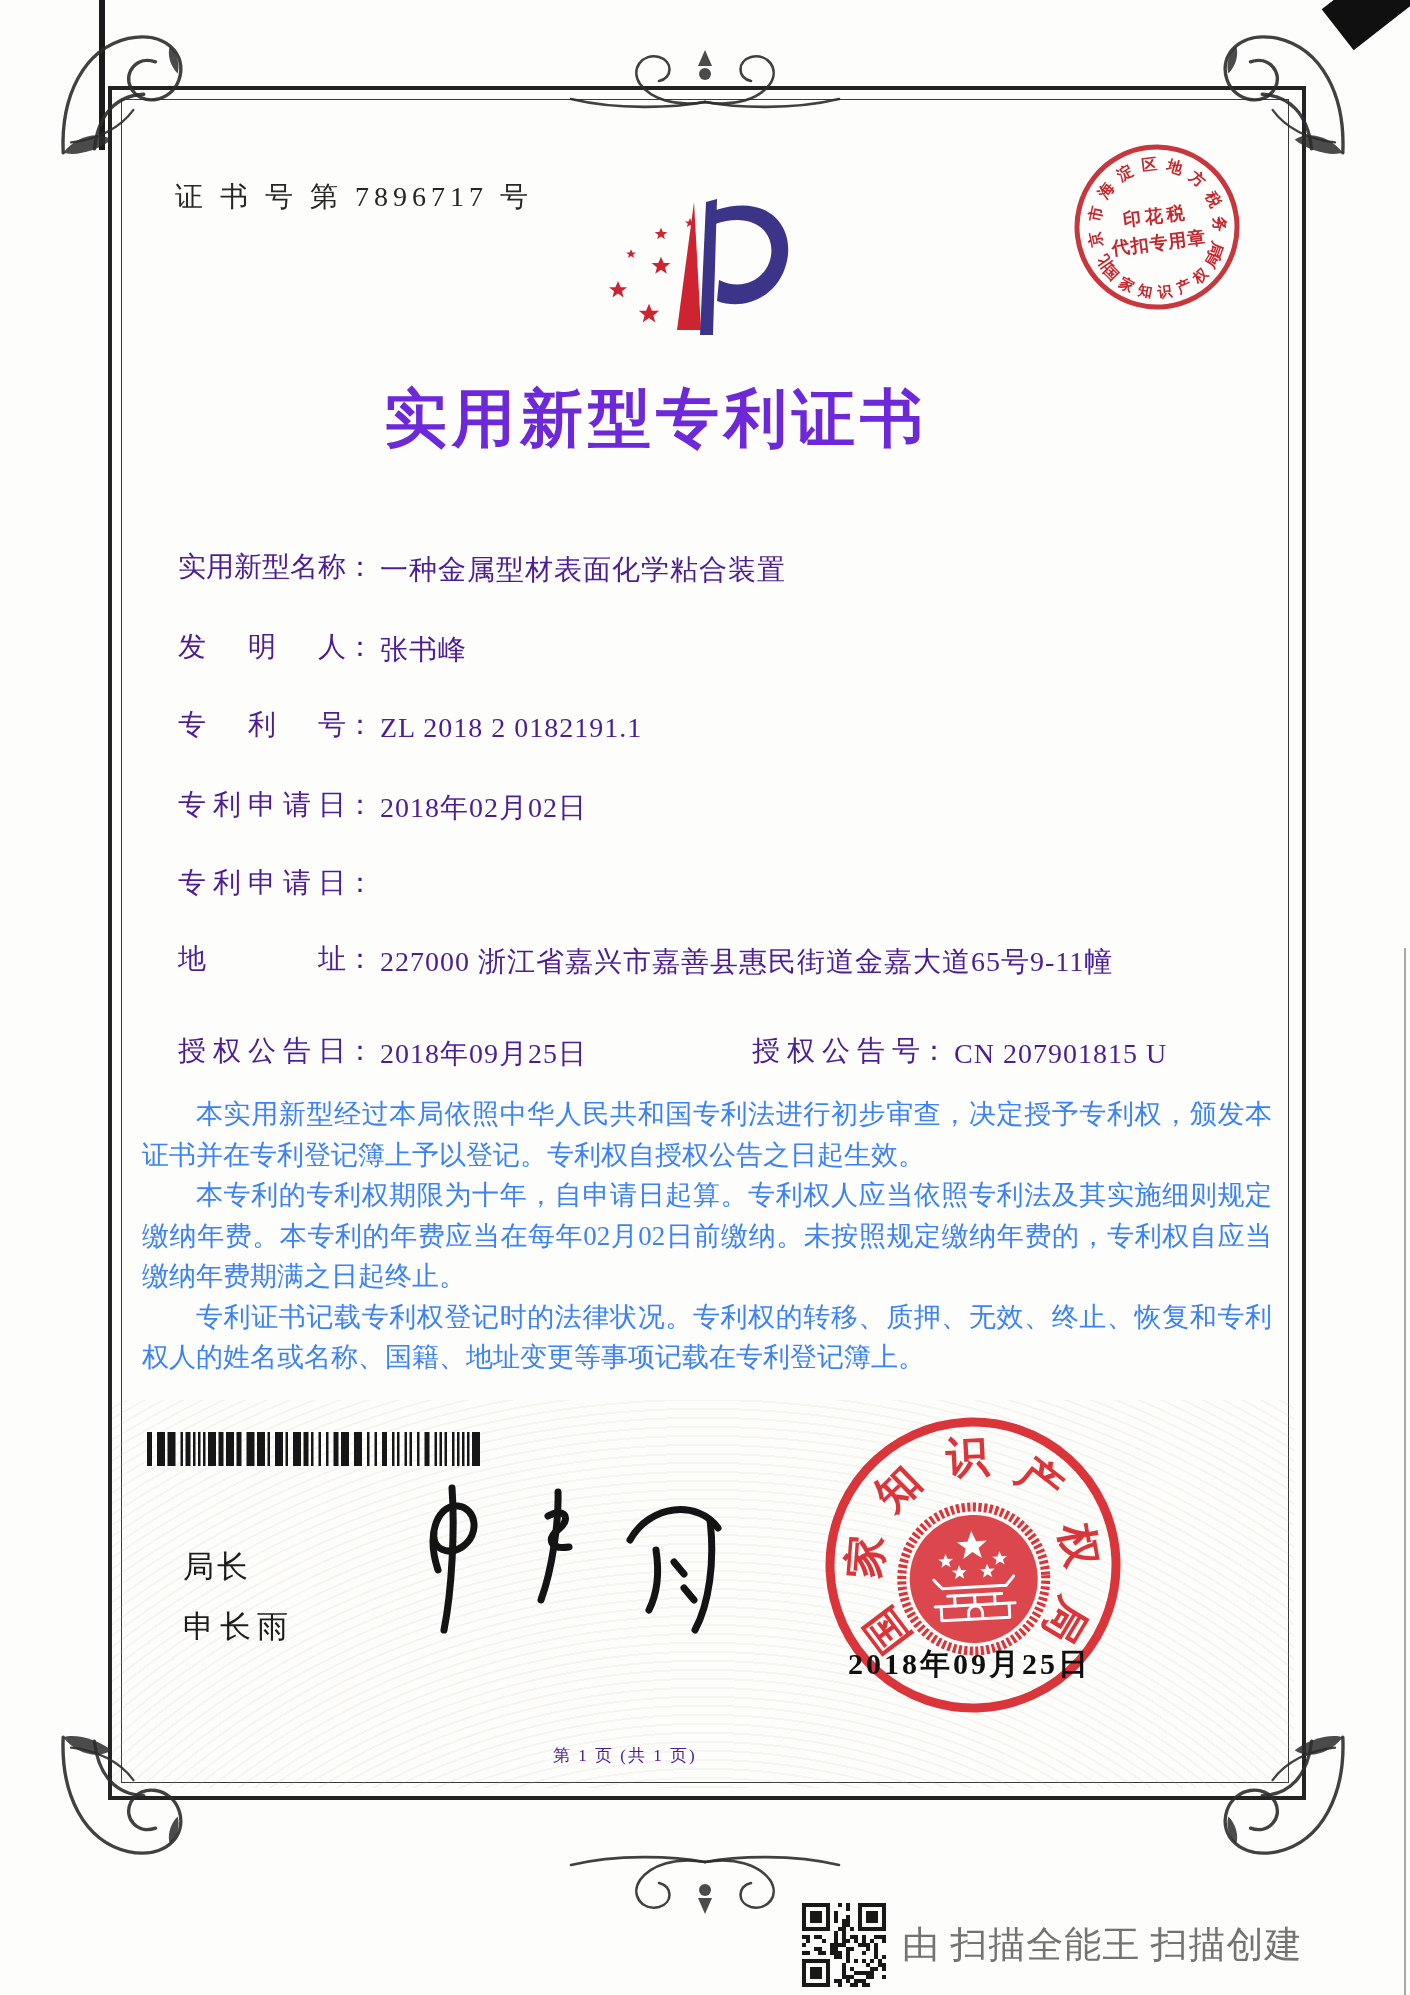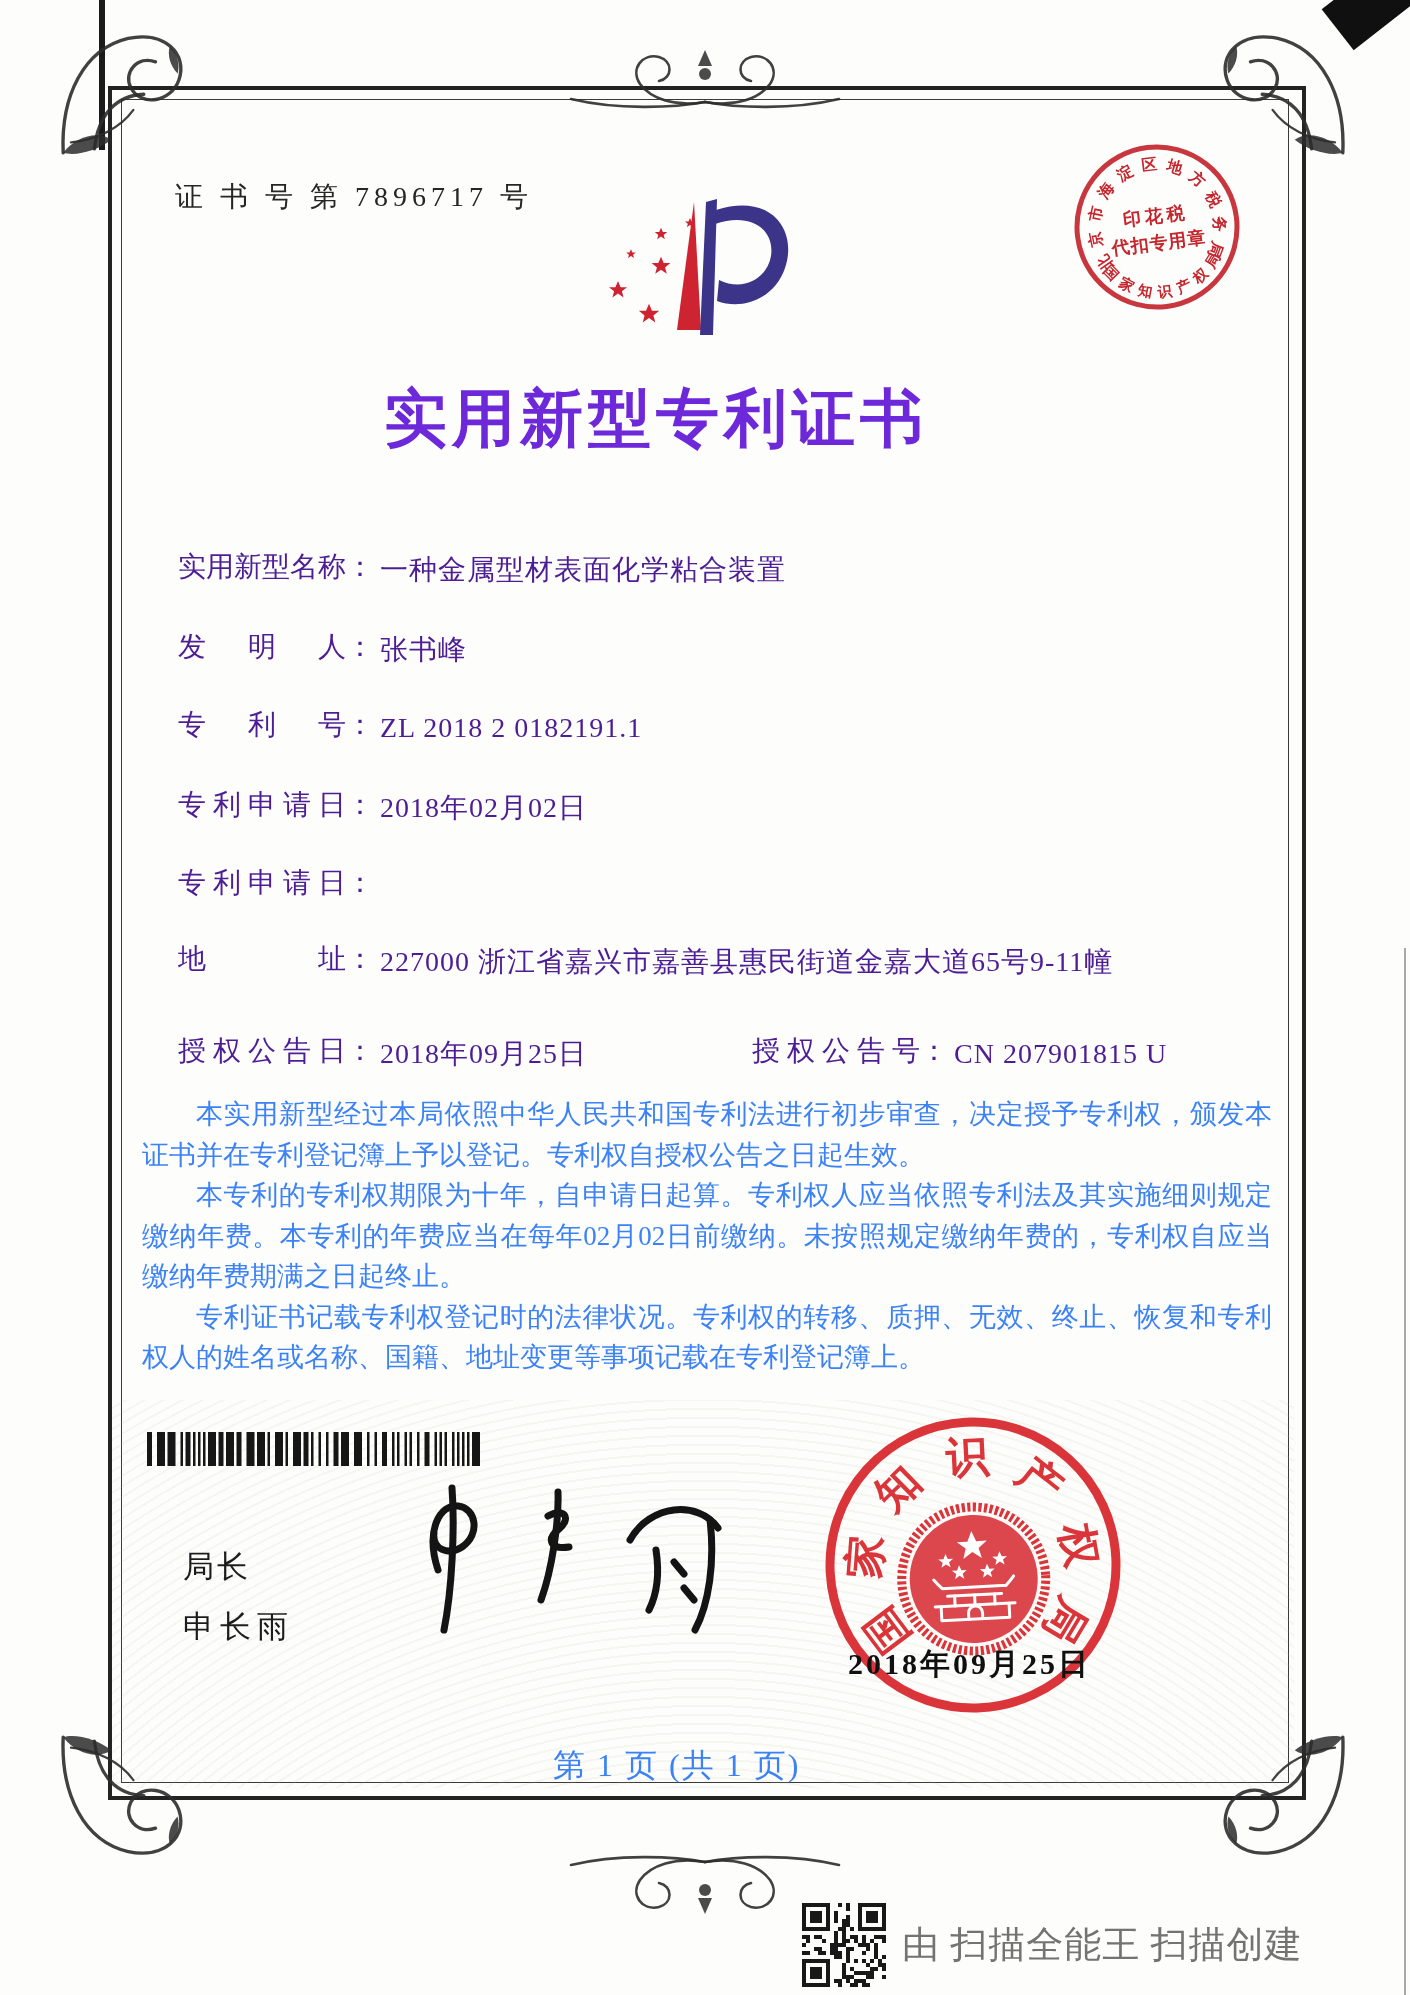--- a/index.html
+++ b/index.html
@@ -31,21 +31,21 @@
   .fval{margin-left:6px;letter-spacing:1px;line-height:44px;}
   .fval-wrap{width:886px;}
   
   .body-text{left:142px;top:1094px;width:1130px;font-size:27px;line-height:40.5px;text-align:justify;color:#3b82f6;}
   .body-text p{margin:0;text-indent:2em;}
   
   .sig-title{left:183px;top:1546px;font-size:31px;letter-spacing:3px;}
   .sig-name{left:183px;top:1606px;font-size:31px;letter-spacing:6px;}
   .sig-hand path{stroke:#141414;stroke-width:7;fill:none;stroke-linecap:round;stroke-linejoin:round;}
   .seal-date{left:848px;top:1644px;font-size:30px;letter-spacing:3px;color:#101010;font-weight:700;z-index:6;}
-  .page-footer{left:553px;top:1744px;font-size:32px;letter-spacing:2px;color:#3b82f6;}
+  .page-footer{left:553px;top:1744px;font-size:17px;letter-spacing:2px;color:#4c1d95;}
   .scan-caption{left:902px;top:1920px;font-size:37px;color:#737373;letter-spacing:1px;}
   
   .tax-stamp text{fill:#c4262e;font-weight:700;font-family:"Liberation Serif","DejaVu Serif",serif;}
   .tax-arc-top text{font-size:15.5px;}
   .tax-arc-bottom text{font-size:14.5px;}
   .tax-center1{font-size:18px;letter-spacing:4px;}
   .tax-center2{font-size:18px;letter-spacing:1px;}
   .seal-svg{z-index:5;}
   .seal-arc text{font-size:43px;font-weight:700;fill:#d8262c;font-family:"Liberation Serif","DejaVu Serif",serif;}
 </style>

